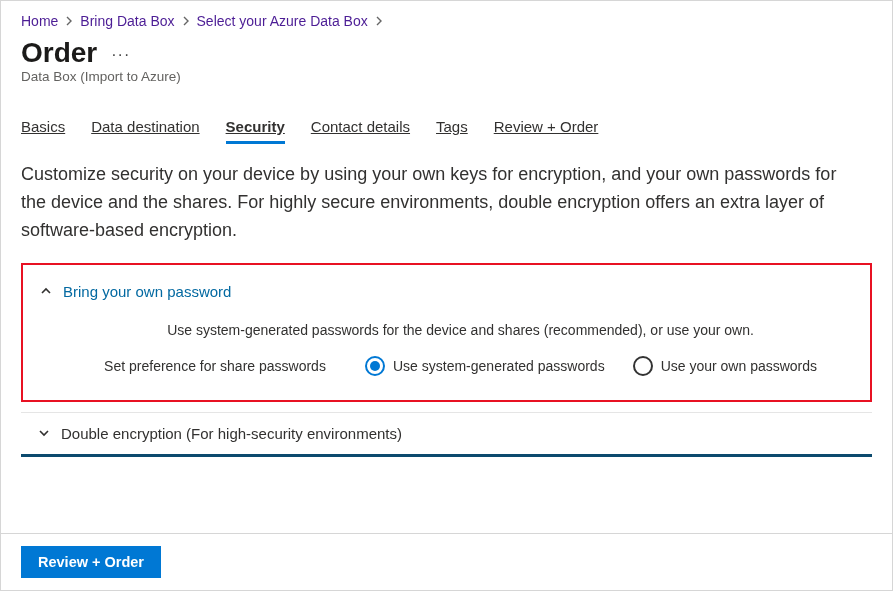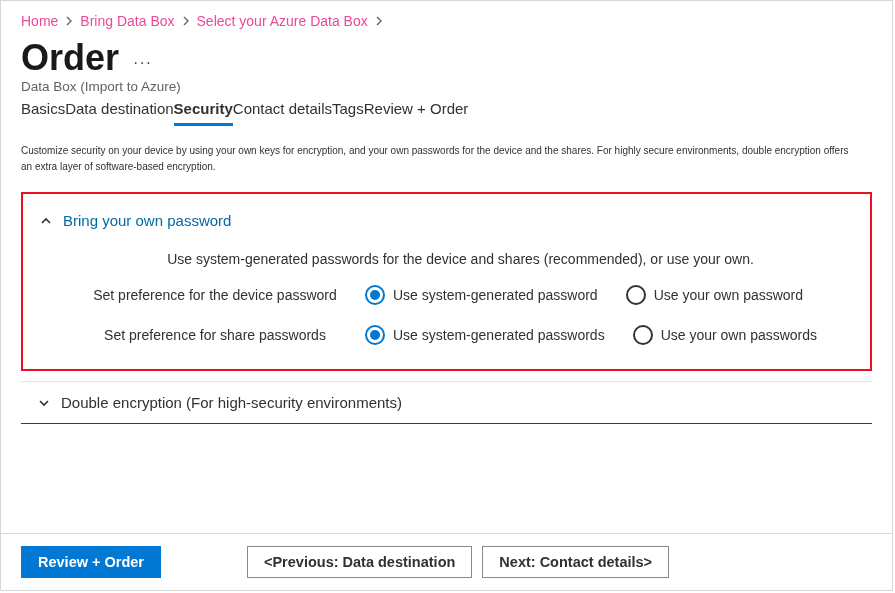--- a/index.html
+++ b/index.html
@@ -23,78 +23,81 @@
   }
   
   .breadcrumb {
     display: flex;
     align-items: center;
     gap: 6px;
     font-size: 14px;
     padding: 4px 0 6px 0;
   }
   .breadcrumb a {
-    color: #ec4899;
+    color: #4c1d95;
     text-decoration: none;
     cursor: pointer;
   }
   .breadcrumb .sep svg { display: block; }
   .breadcrumb .sep { color: #666; }
   
   .title-row {
     display: flex;
     align-items: baseline;
     gap: 14px;
     margin-top: 2px;
   }
   h1.title {
-    font-size: 36px;
+    font-size: 28px;
     font-weight: 600;
     margin: 0;
     color: #1b1a19;
   }
   .more-dots {
     color: #444;
     font-size: 16px;
     letter-spacing: 1px;
     cursor: pointer;
     position: relative;
     top: -2px;
   }
   .subtitle {
     color: #636260;
     font-size: 13.5px;
     margin-top: 0px;
   }
   
   .tabs {
     display: flex;
+    gap: 26px;
+    margin-top: 28px;
     border-bottom: 0px;
     font-size: 15px;
+    text-decoration: underline;
   }
   .tab {
     padding: 6px 0 8px 0;
     color: #323130;
     cursor: pointer;
     position: relative;
   }
   .tab.active {
     font-weight: 600;
   }
   .tab.active::after {
     content: "";
     position: absolute;
     left: 0; right: 0; bottom: -1px;
     height: 3px;
     background: #0078d4;
   }
   
   .desc {
     margin-top: 18px;
-    font-size: 10px;
+    font-size: 18px;
     color: #323130;
     line-height: 1.55;
     max-width: 840px;
   }
   
   .highlight {
     border: 2.5px solid #e81123;
     margin-top: 18px;
     padding: 10px 14px 24px 14px;
   }
@@ -152,21 +155,21 @@
   .radio-ind.selected .dot {
     width: 10px; height: 10px;
     border-radius: 50%;
     background: #0078d4;
   }
   .radio-text { font-size: 14px; color:#323130;}
   
   .acc-collapsed {
     margin-top: 10px;
     border-top: 1px solid #e5e5e5;
-    border-bottom: 1px solid #0c4a6e;
+    border-bottom: 3px solid #0c4a6e;
     padding: 12px 2px 12px 16px;
     display: flex;
     align-items: center;
     gap: 10px;
     cursor: pointer;
     font-size: 15px;
   }
   
   .footer {
     position: absolute;
@@ -247,35 +250,20 @@
         <span class="acc-chevron">
           <svg width="12" height="12" viewBox="0 0 12 12">
               <path d="M2 8 L6 4 L10 8" fill="none" stroke="#323130" stroke-width="1.6"></path>
             </svg>
         </span>
         <span class="label">Bring your own password</span>
       </div>
       <div class="acc-body">
         <div class="acc-intro">Use system-generated passwords for the device and shares (recommended), or use your own.</div>
 
-        <div class="opt-row">
-          <div class="opt-label">Set preference for the device password</div>
-          <div class="radio-group">
-            <label class="radio">
-              <span class="radio-ind selected">
-                  <span class="dot"></span>
-                </span>
-              <span class="radio-text">Use system-generated password</span>
-            </label>
-            <label class="radio">
-              <span class="radio-ind"></span>
-              <span class="radio-text">Use your own password</span>
-            </label>
-          </div>
-        </div>
 
         <div class="opt-row" style="margin-bottom:0;">
           <div class="opt-label">Set preference for share passwords</div>
           <div class="radio-group">
             <label class="radio">
               <span class="radio-ind selected">
                   <span class="dot"></span>
                 </span>
               <span class="radio-text">Use system-generated passwords</span>
             </label>
@@ -293,18 +281,14 @@
         <svg width="12" height="12" viewBox="0 0 12 12">
             <path d="M2 4 L6 8 L10 4" fill="none" stroke="#323130" stroke-width="1.6"></path>
           </svg>
       </span>
       <span>Double encryption (For high-security environments)</span>
     </div>
   </div>
 
   <div class="footer">
     <button class="btn-primary">Review + Order</button>
-    <div class="btn-group">
-      <button class="btn-secondary">&lt;Previous: Data destination</button>
-      <button class="btn-secondary">Next: Contact details&gt;</button>
-    </div>
   </div>
 </div>
 
 </body></html>

